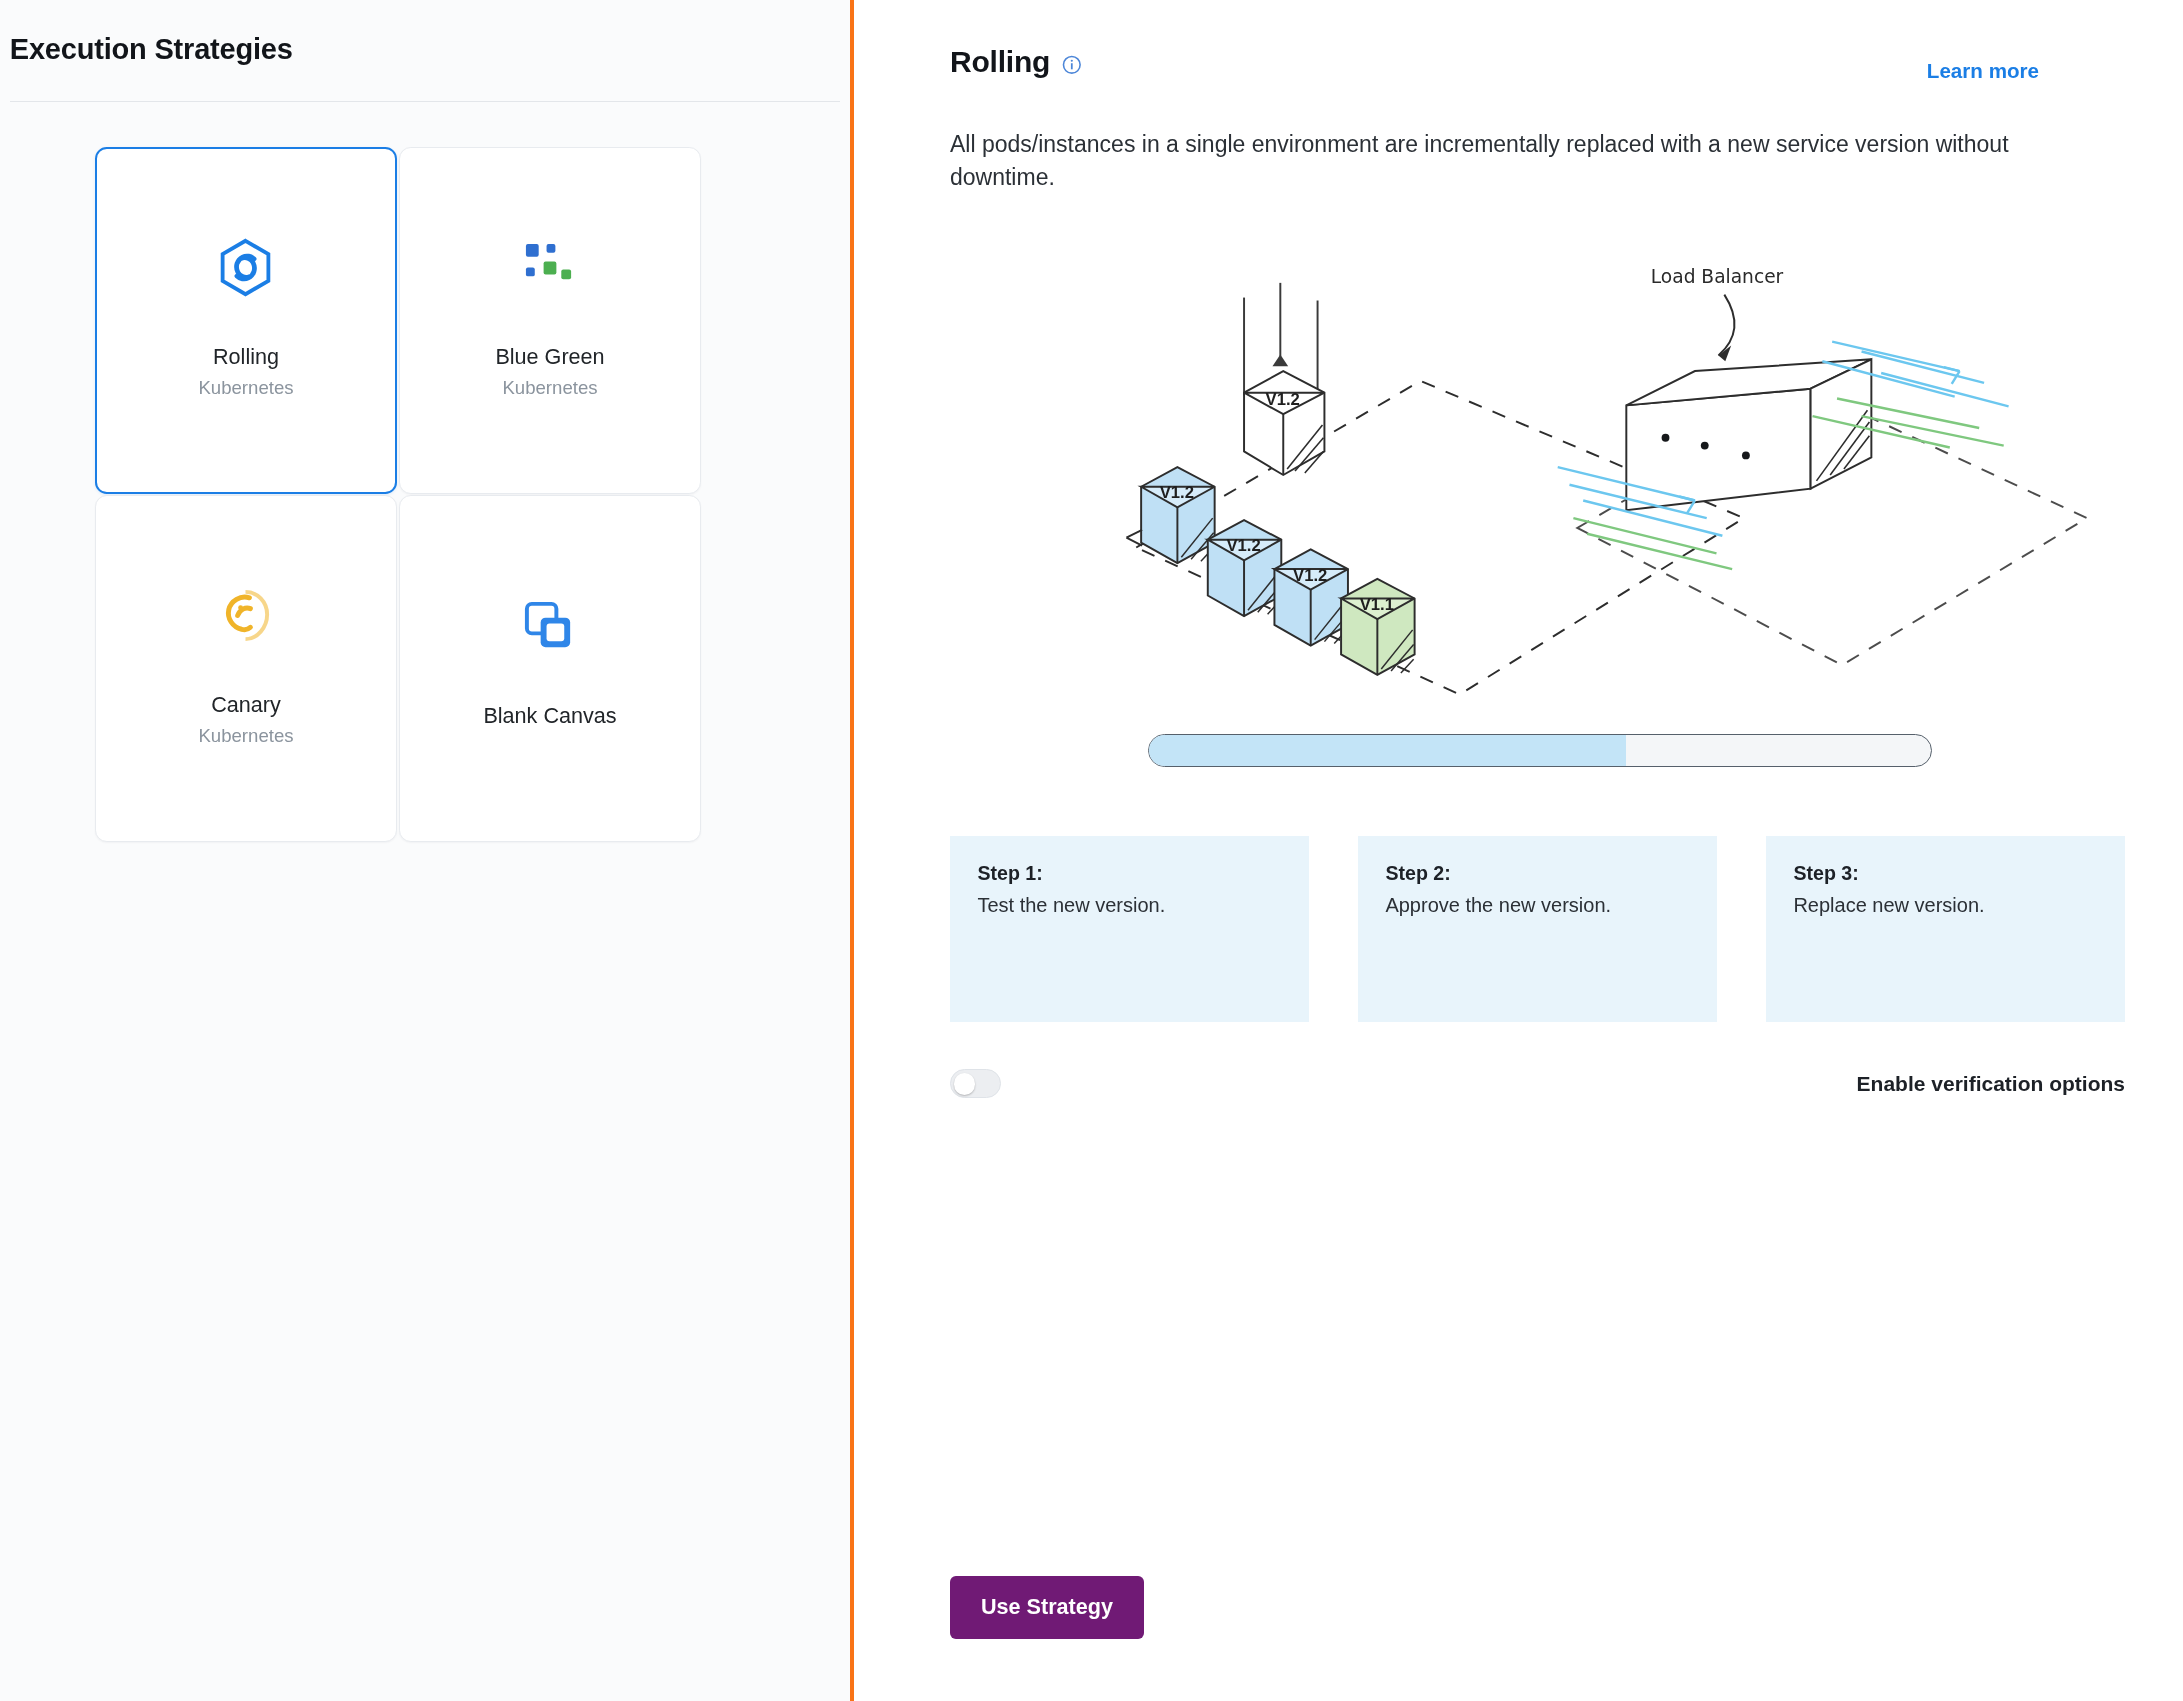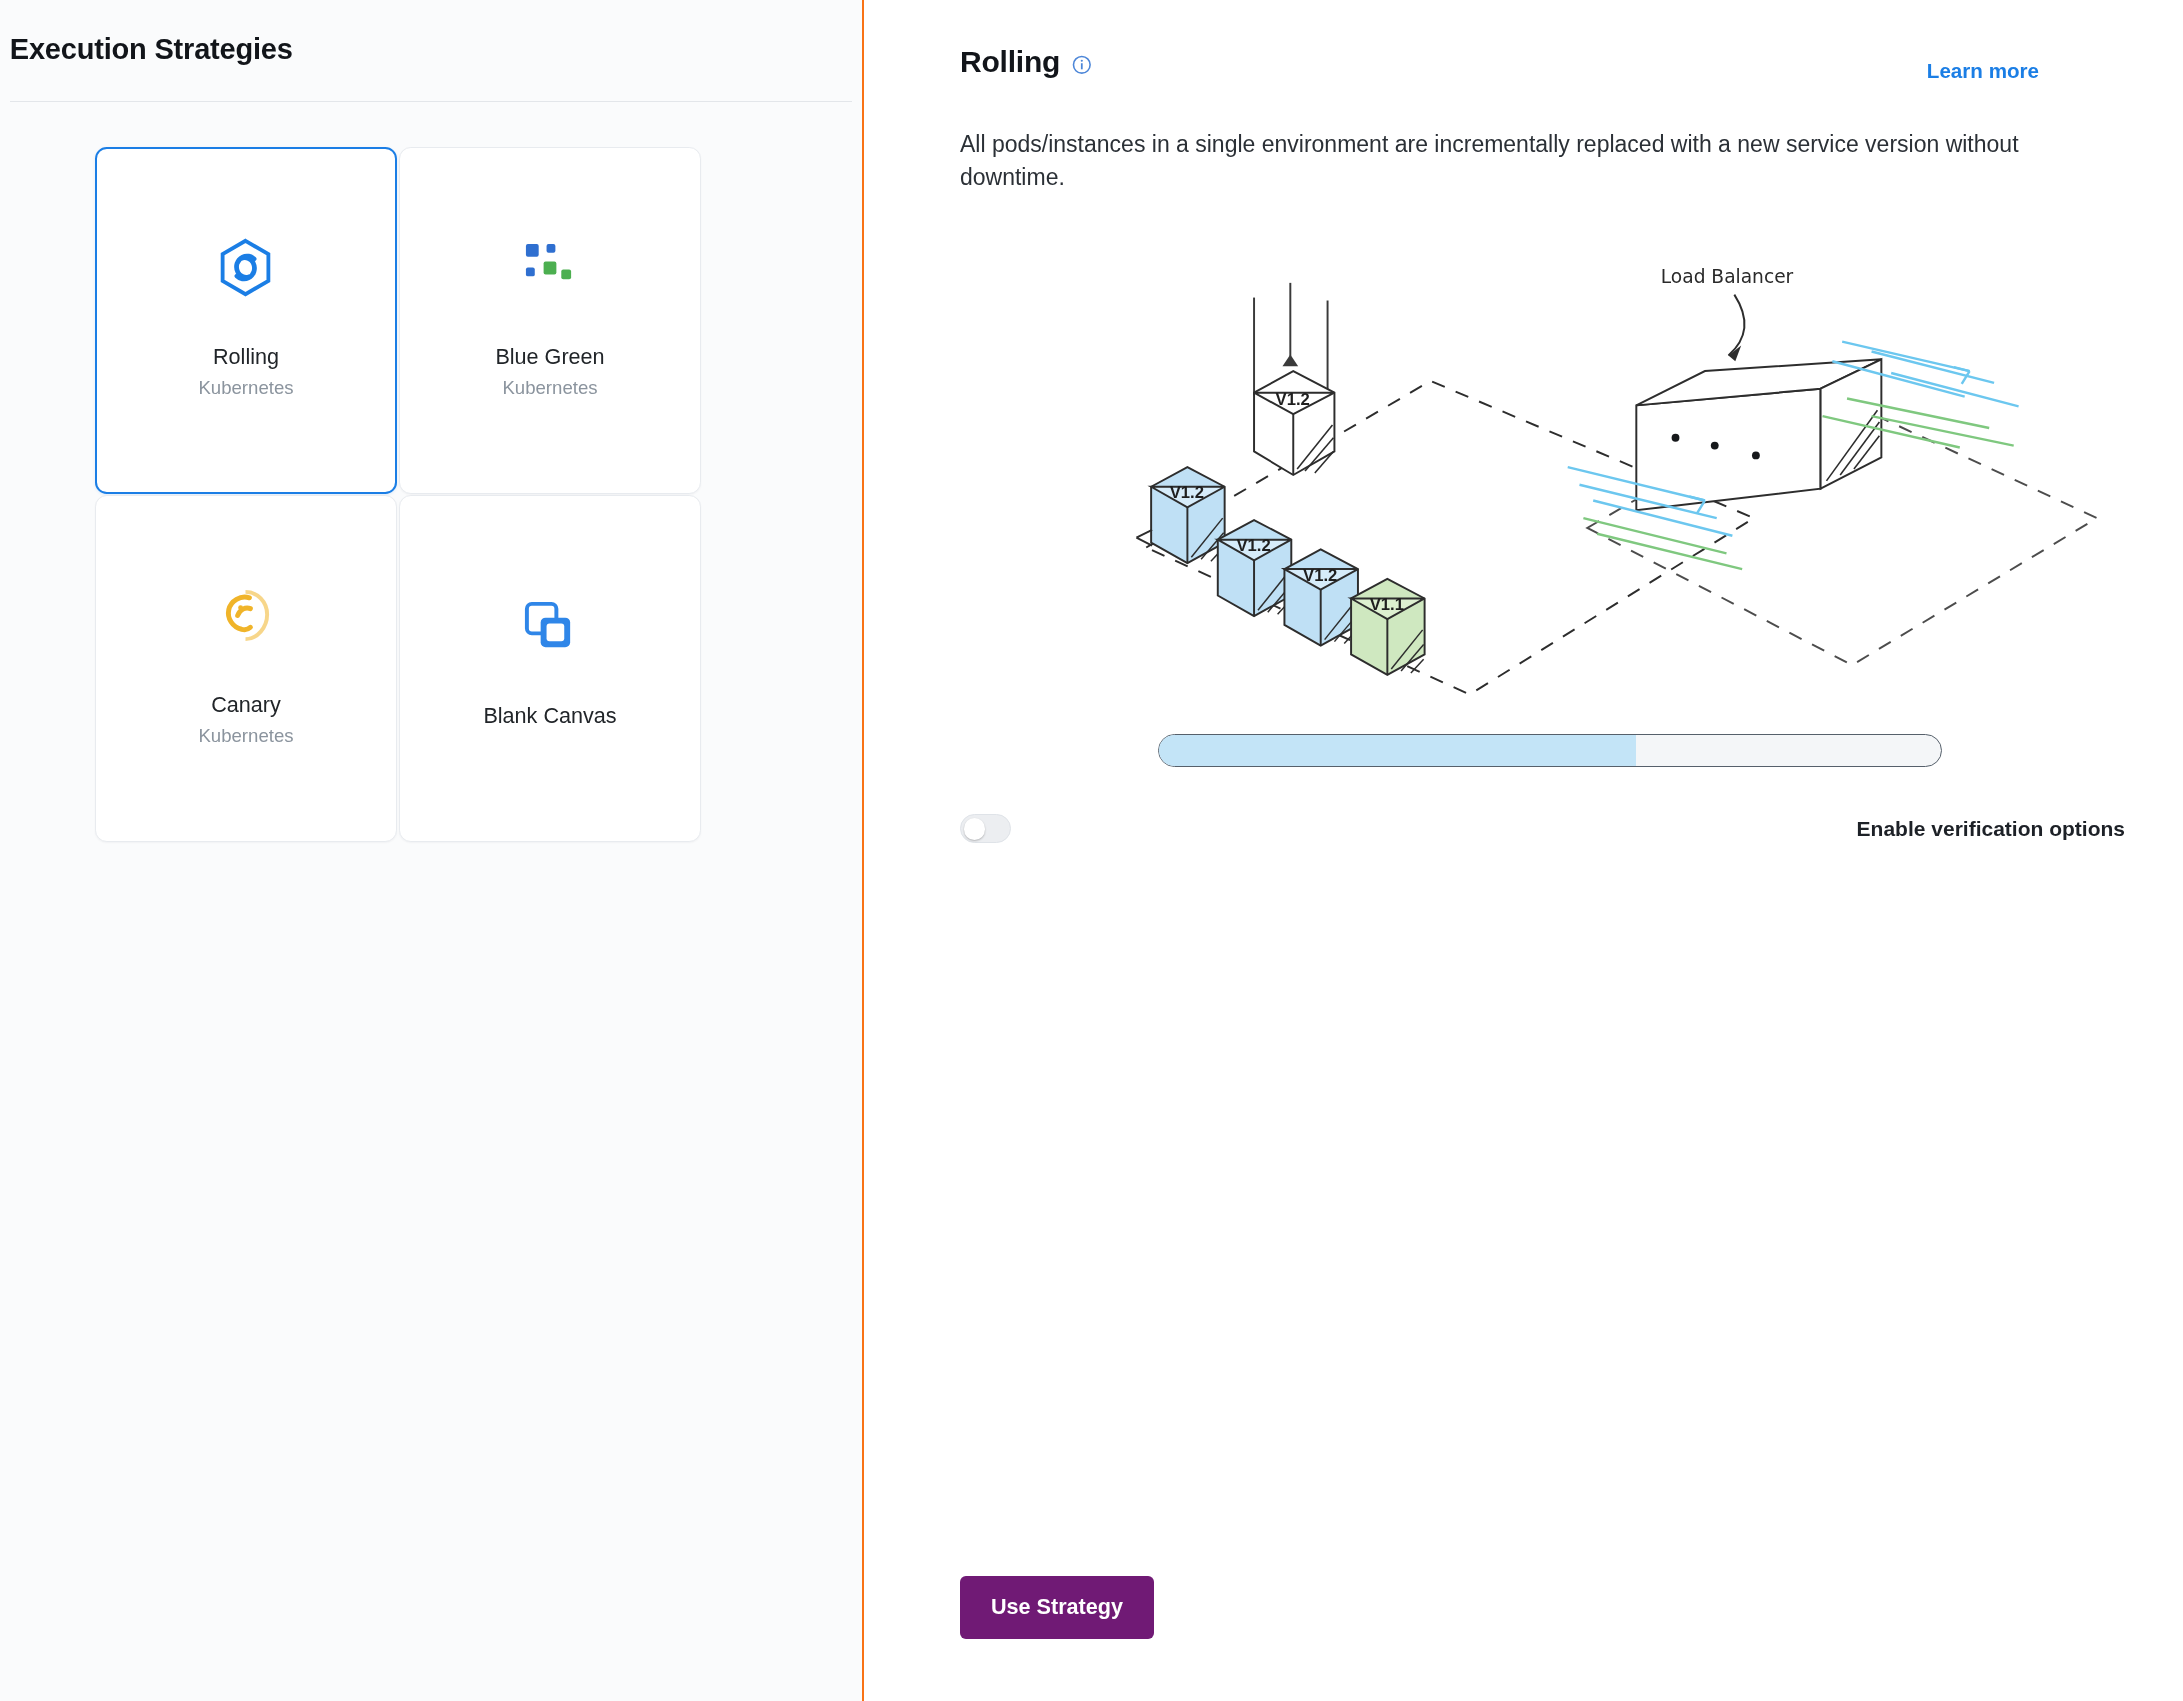--- a/index.html
+++ b/index.html
@@ -16,21 +16,21 @@
     display: flex;
     width: 2184px;
     height: 1702px;
   }
 
   
   .left-panel {
     width: 864px;
     height: 100%;
     background: #fafbfc;
-    border-right: 2px solid #f97316;
+    border-right: 4px solid #f97316;
     padding: 33px 0 0 0;
     position: relative;
   }
   .panel-title {
     font-size: 29px;
     font-weight: bold;
     color: #12151a;
     padding: 0 0 0 9.8px;
     letter-spacing: -0.2px;
   }
@@ -454,20 +454,34 @@
           <path d="M1030 150 l-16 -4 m16 4 l-8 13"></path>
           <path d="M760 282 l-16 -4 m16 4 l-8 13"></path>
         </g>
       </svg>
     </div>
 
     <div class="progress-wrap">
       <div class="progress-fill" style="width: 61%;"></div>
     </div>
 
+    <div class="steps-row">
+      <div class="step-card">
+        <div class="step-title">Step 1:</div>
+        <div class="step-text">Test the new version.</div>
+      </div>
+      <div class="step-card">
+        <div class="step-title">Step 2:</div>
+        <div class="step-text">Approve the new version.</div>
+      </div>
+      <div class="step-card">
+        <div class="step-title">Step 3:</div>
+        <div class="step-text">Replace new version.</div>
+      </div>
+    </div>
 
     <div class="toggle-row">
       <div class="toggle">
         <div class="knob"></div>
       </div>
       <div class="toggle-label">Enable verification options</div>
     </div>
 
     <button class="use-strategy">Use Strategy</button>
   </div>

